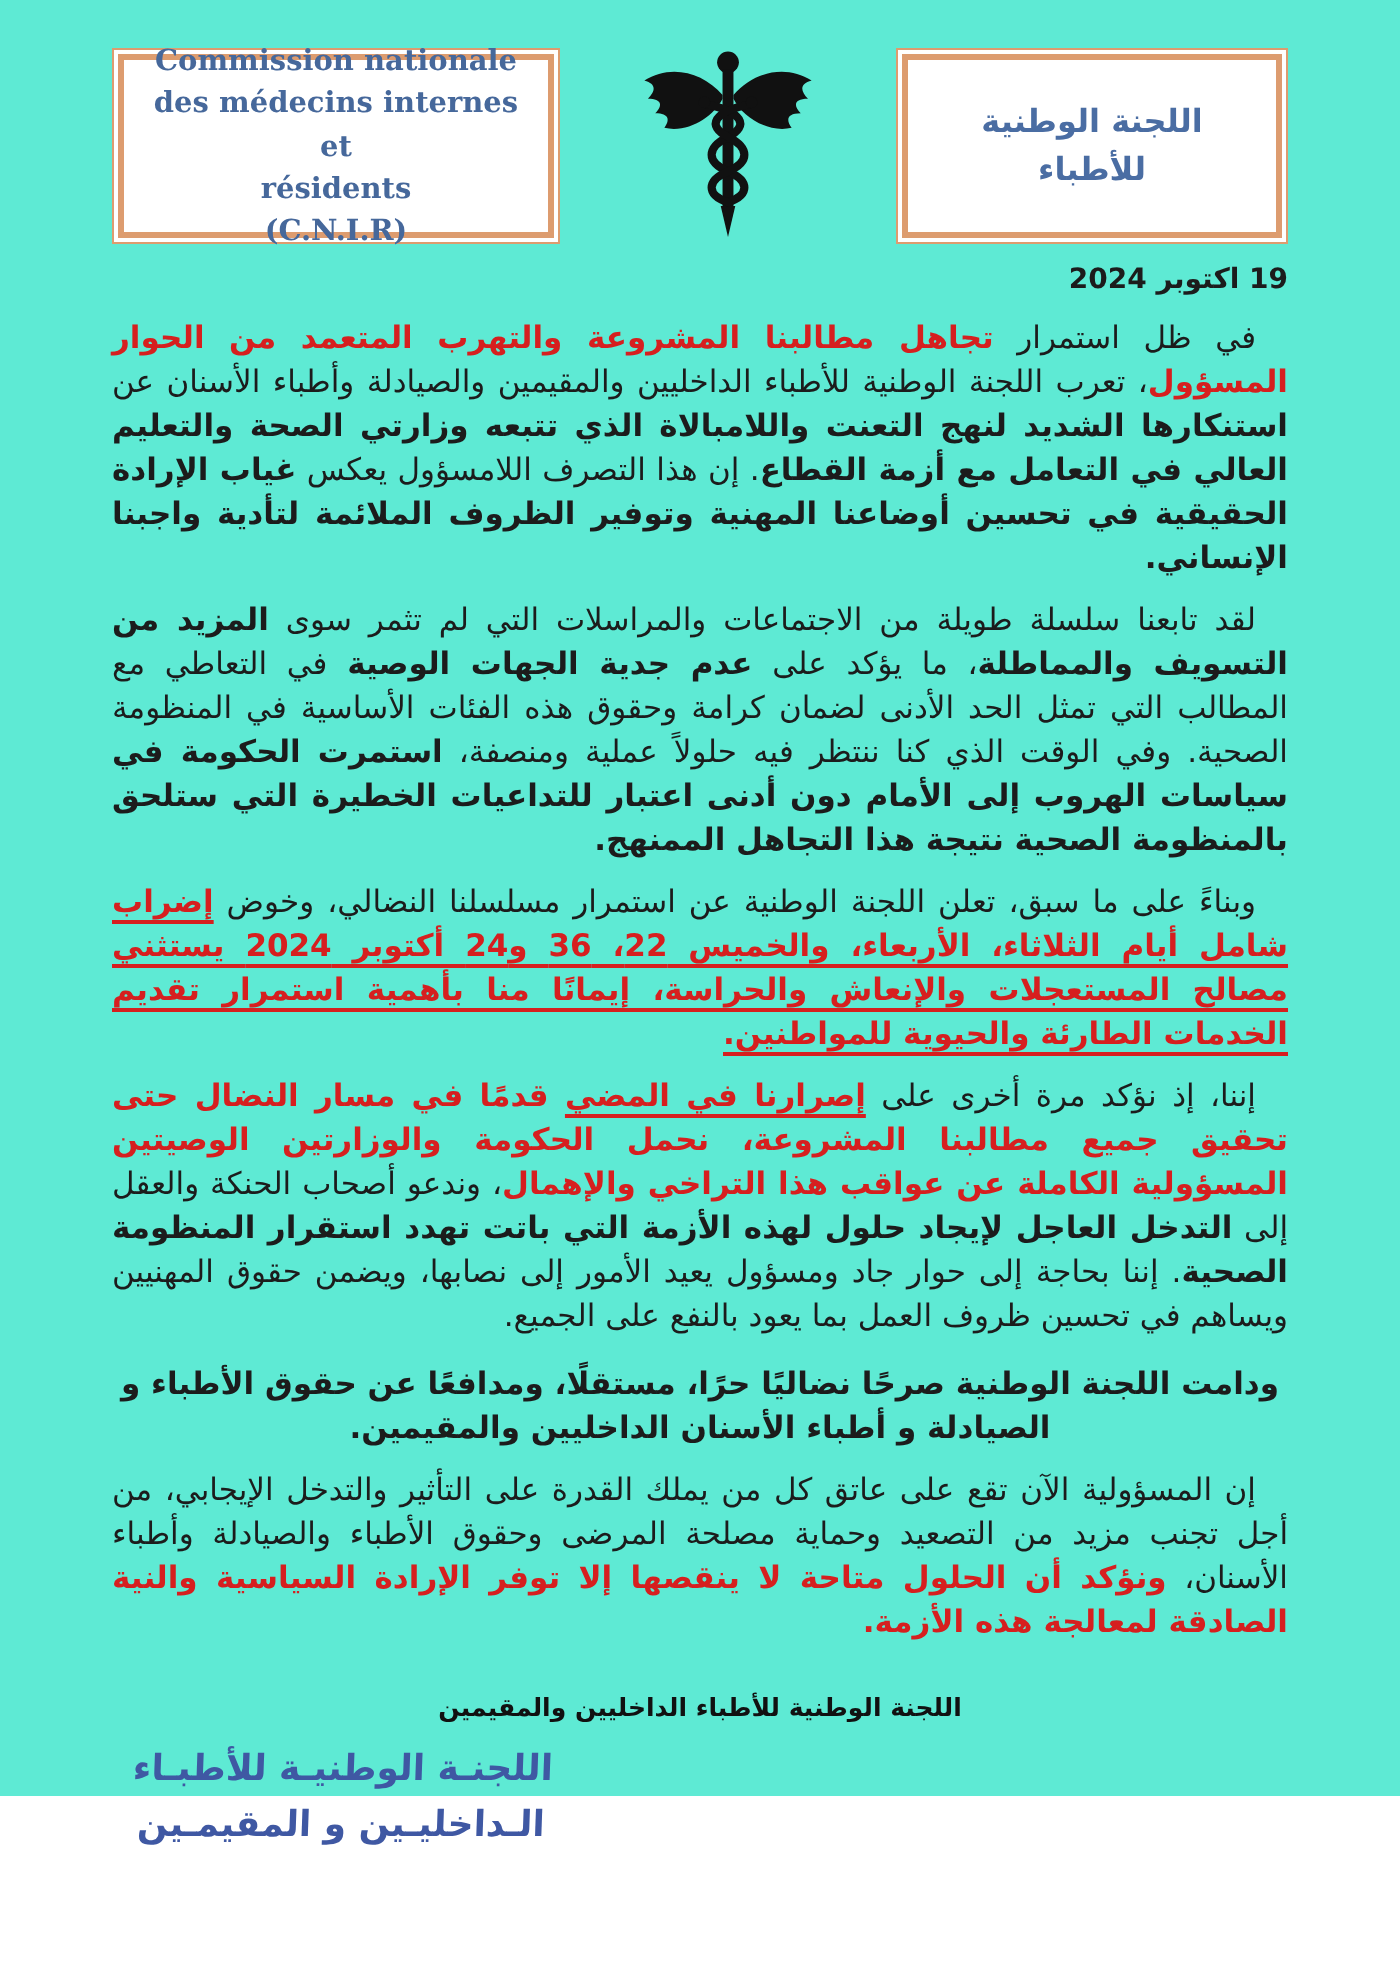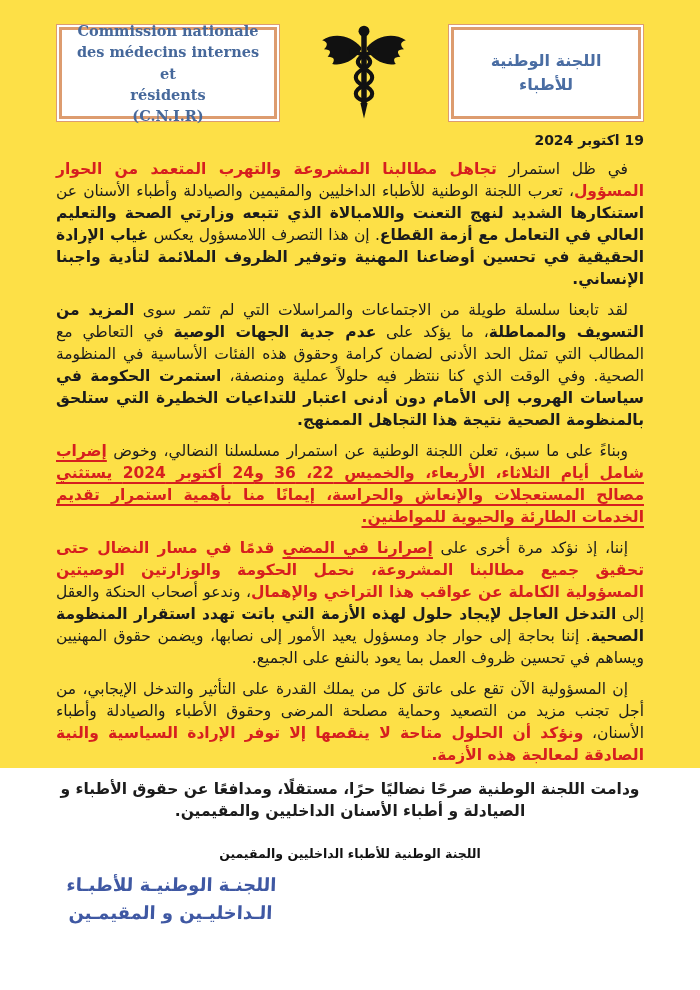--- a/index.html
+++ b/index.html
@@ -11,21 +11,21 @@
   }
   *{margin:0;padding:0;box-sizing:border-box;}
   html,body{background:#ffffff;}
   body{
     width:700px;height:990px;
     font-family:"DejaVu Sans", sans-serif;
     color:var(--ink);
     position:relative;
     overflow:hidden;
   }
-  .page{width:700px;height:768px;background:#fde047;padding:24px 56px 0 56px;}
+  .page{width:700px;height:898px;background:#5eead4;padding:24px 56px 0 56px;}
 
   
   .header{display:flex;align-items:stretch;justify-content:space-between;height:98px;}
   .hbox-outer{border:1px solid var(--border-orange);padding:2px;background:#fff;}
   .hbox-inner{border:3px solid var(--border-orange);height:100%;display:flex;flex-direction:column;justify-content:center;padding:4px 8px;}
   .hbox-left{width:224px;}
   .hbox-left .hline{
     font-family:"DejaVu Serif", serif;font-weight:bold;
     color:var(--header-blue);font-size:14.5px;line-height:1.45;text-align:center;
   }
@@ -125,22 +125,22 @@
   <div class="date-line" dir="rtl">19 اكتوبر 2024</div>
 
   
 
   
   <div class="body-text">
     <p class="body-par"><span class="run-n">في ظل استمرار </span><span class="run-rb">تجاهل مطالبنا المشروعة والتهرب المتعمد من الحوار المسؤول</span><span class="run-n">، تعرب اللجنة الوطنية للأطباء الداخليين والمقيمين والصيادلة وأطباء الأسنان عن </span><span class="run-b">استنكارها الشديد لنهج التعنت واللامبالاة الذي تتبعه وزارتي الصحة والتعليم العالي في التعامل مع أزمة القطاع</span><span class="run-n">. إن هذا التصرف اللامسؤول يعكس </span><span class="run-b">غياب الإرادة الحقيقية في تحسين أوضاعنا المهنية وتوفير الظروف الملائمة لتأدية واجبنا الإنساني.</span></p>
     <p class="body-par"><span class="run-n">لقد تابعنا سلسلة طويلة من الاجتماعات والمراسلات التي لم تثمر سوى </span><span class="run-b">المزيد من التسويف والمماطلة</span><span class="run-n">، ما يؤكد على </span><span class="run-b">عدم جدية الجهات الوصية</span><span class="run-n"> في التعاطي مع المطالب التي تمثل الحد الأدنى لضمان كرامة وحقوق هذه الفئات الأساسية في المنظومة الصحية. وفي الوقت الذي كنا ننتظر فيه حلولاً عملية ومنصفة، </span><span class="run-b">استمرت الحكومة في سياسات الهروب إلى الأمام دون أدنى اعتبار للتداعيات الخطيرة التي ستلحق بالمنظومة الصحية نتيجة هذا التجاهل الممنهج.</span></p>
     <p class="body-par"><span class="run-n">وبناءً على ما سبق، تعلن اللجنة الوطنية عن استمرار مسلسلنا النضالي، وخوض </span><span class="run-rbu">إضراب شامل أيام الثلاثاء، الأربعاء، والخميس 22، 36 و24 أكتوبر 2024 يستثني مصالح المستعجلات والإنعاش والحراسة، إيمانًا منا بأهمية استمرار تقديم الخدمات الطارئة والحيوية للمواطنين.</span></p>
     <p class="body-par"><span class="run-n">إننا، إذ نؤكد مرة أخرى على </span><span class="run-rbu">إصرارنا في المضي</span><span class="run-rb"> قدمًا في مسار النضال حتى تحقيق جميع مطالبنا المشروعة، نحمل الحكومة والوزارتين الوصيتين المسؤولية الكاملة عن عواقب هذا التراخي والإهمال</span><span class="run-n">، وندعو أصحاب الحنكة والعقل إلى </span><span class="run-b">التدخل العاجل لإيجاد حلول لهذه الأزمة التي باتت تهدد استقرار المنظومة الصحية</span><span class="run-n">. إننا بحاجة إلى حوار جاد ومسؤول يعيد الأمور إلى نصابها، ويضمن حقوق المهنيين ويساهم في تحسين ظروف العمل بما يعود بالنفع على الجميع.</span></p>
+    <p class="body-par centered"><span class="run-b">ودامت اللجنة الوطنية صرحًا نضاليًا حرًا، مستقلًا، ومدافعًا عن حقوق الأطباء و الصيادلة و أطباء الأسنان الداخليين والمقيمين.</span></p>
     <p class="body-par"><span class="run-n">إن المسؤولية الآن تقع على عاتق كل من يملك القدرة على التأثير والتدخل الإيجابي، من أجل تجنب مزيد من التصعيد وحماية مصلحة المرضى وحقوق الأطباء والصيادلة وأطباء الأسنان، </span><span class="run-rb">ونؤكد أن الحلول متاحة لا ينقصها إلا توفر الإرادة السياسية والنية الصادقة لمعالجة هذه الأزمة.</span></p>
-    <p class="body-par centered"><span class="run-b">ودامت اللجنة الوطنية صرحًا نضاليًا حرًا، مستقلًا، ومدافعًا عن حقوق الأطباء و الصيادلة و أطباء الأسنان الداخليين والمقيمين.</span></p>
   </div>
 
   
   <div class="footer-line">اللجنة الوطنية للأطباء الداخليين والمقيمين</div>
 
   <div class="stamp">
     <div>اللجنـة الوطنيـة للأطبـاء</div>
     <div>الـداخليـين و المقيمـين</div>
   </div>
 

